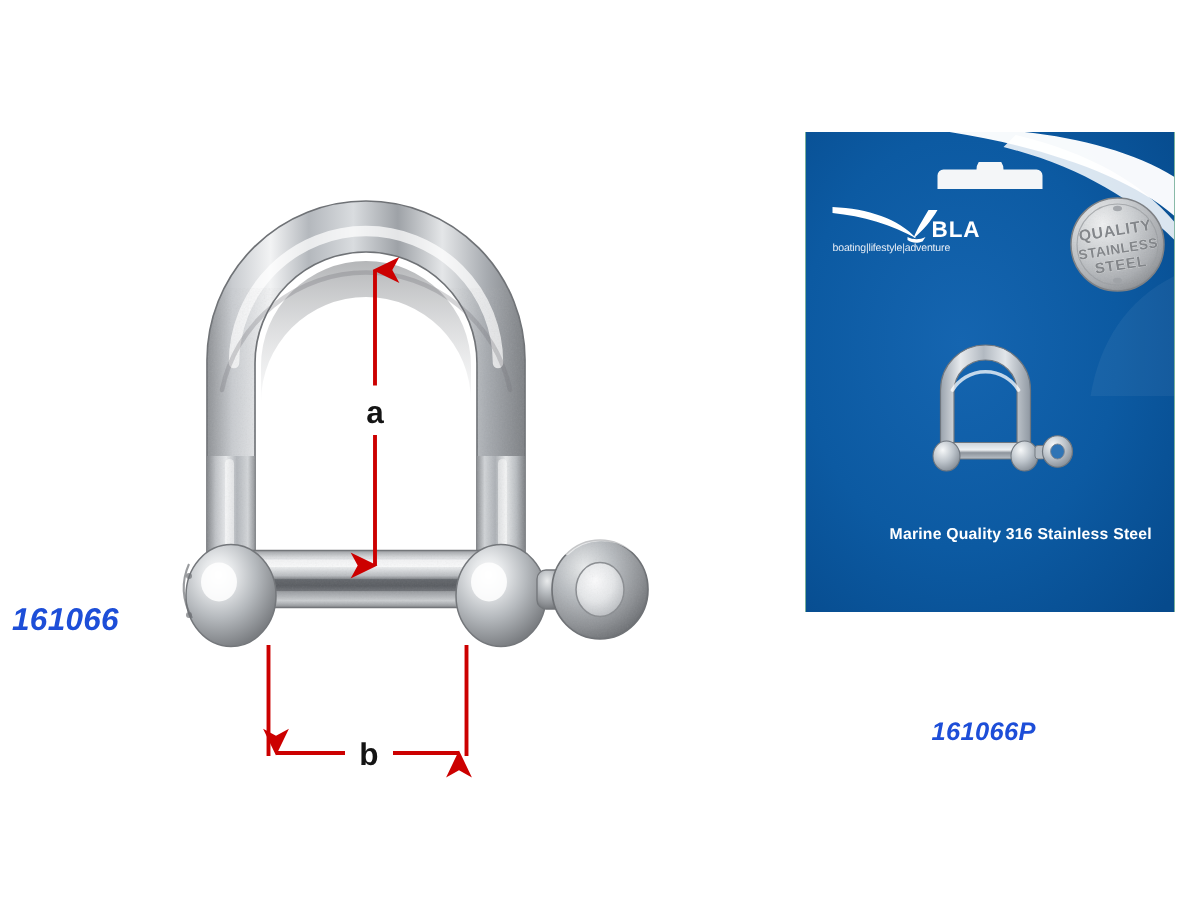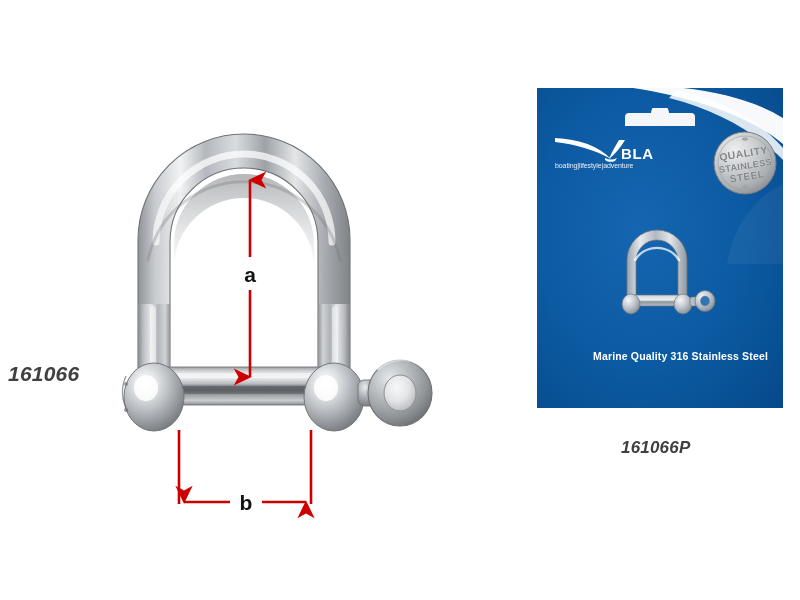--- a/index.html
+++ b/index.html
@@ -22,23 +22,24 @@
     height: 600px;
     background: #ffffff;
   }
 
   
   .part-label {
     position: absolute;
     font-family: "Liberation Sans", sans-serif;
     font-style: italic;
     font-weight: bold;
-    color: #404040;
+    color: #1d4ed8;
     white-space: nowrap;
     letter-spacing: 0.2px;
+    margin-top: 40px;
   }
   #sku-loose {
     left: 8px;
     top: 362px;
     font-size: 21px;
   }
   #sku-packaged {
     left: 621px;
     top: 438px;
     font-size: 17px;

